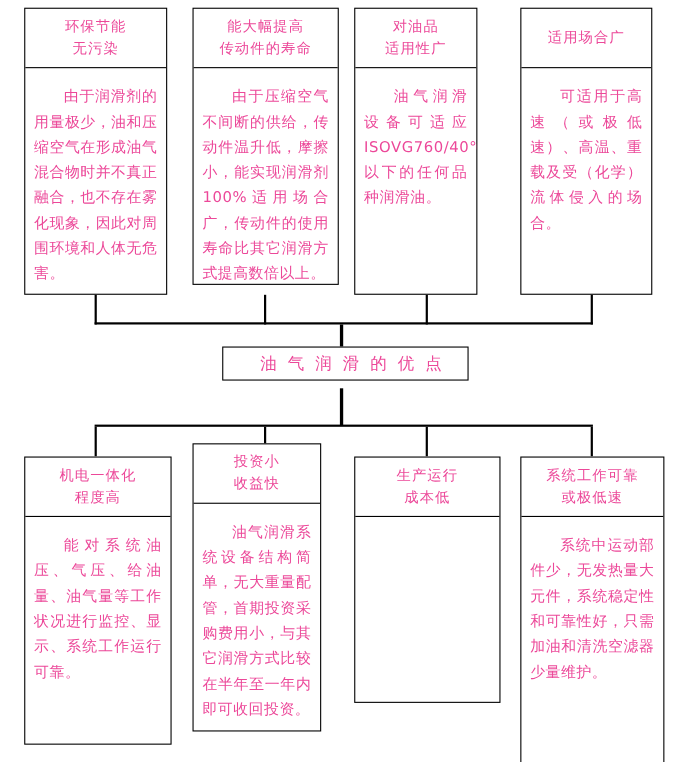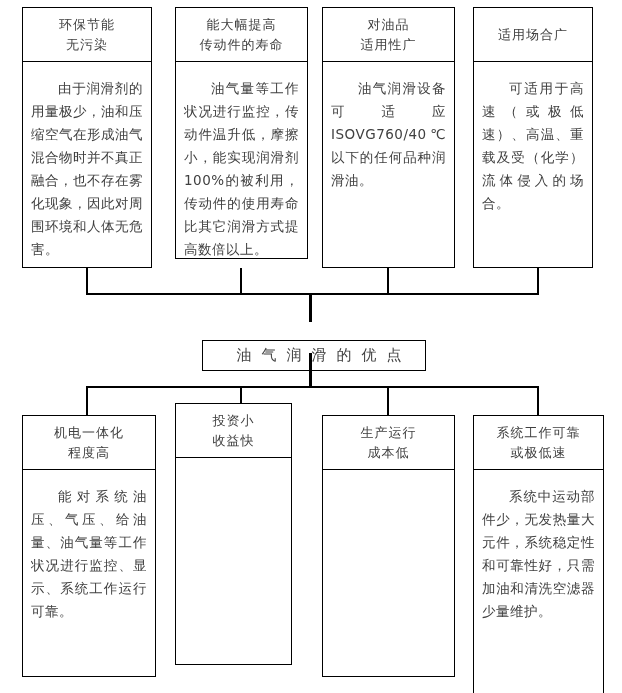--- a/index.html
+++ b/index.html
@@ -6,21 +6,21 @@
     margin: 0;
     padding: 0;
     background: #ffffff;
     font-family: "DejaVu Sans", "Liberation Sans", sans-serif;
   }
   .canvas {
     position: relative;
     width: 622px;
     height: 693px;
     background: #ffffff;
-    color: #404040;
+    color: #ec4899;
     overflow: hidden;
   }
   .node {
     position: absolute;
     box-sizing: border-box;
     border: 1px solid #000000;
     background: #ffffff;
   }
   .node-title {
     box-sizing: border-box;
@@ -43,21 +43,21 @@
     line-height: 23px;
     text-indent: 2em;
     text-align: justify;
     letter-spacing: 0.5px;
     overflow: hidden;
   }
   .center-box {
     position: absolute;
     box-sizing: border-box;
     left: 202px;
-    top: 340px;
+    top: 315px;
     width: 224px;
     height: 31px;
     border: 1px solid #000000;
     background: #ffffff;
     display: flex;
     justify-content: center;
     align-items: center;
     font-size: 15px;
     letter-spacing: 10px;
     padding-left: 20px;
@@ -79,24 +79,24 @@
       <span class="tline">无污染</span>
     </div>
     <div class="node-body">由于润滑剂的用量极少，油和压缩空气在形成油气混合物时并不真正融合，也不存在雾化现象，因此对周围环境和人体无危害。</div>
   </div>
 
   <div class="node" style="left:175px;top:7px;width:133px;height:252px">
     <div class="node-title">
       <span class="tline">能大幅提高</span>
       <span class="tline">传动件的寿命</span>
     </div>
-    <div class="node-body">油气量等工作状况进行监控，传动件温升低，摩擦小，能实现润滑剂100%的被利用，传动件的使用寿命比其它润滑方式提高数倍以上。</div>
+    <div class="node-body">由于压缩空气不间断的供给，传动件温升低，摩擦小，能实现润滑剂100%适用场合广，传动件的使用寿命比其它润滑方式提高数倍以上。</div>
   </div>
 
-  <div class="node" style="left:322px;top:7px;width:133px;height:261px">
+  <div class="node" style="left:322px;top:7px;width:112px;height:261px">
     <div class="node-title">
       <span class="tline">对油品</span>
       <span class="tline">适用性广</span>
     </div>
     <div class="node-body">油气润滑设备可适应ISOVG760/40℃以下的任何品种润滑油。</div>
   </div>
 
   <div class="node" style="left:473px;top:7px;width:120px;height:261px">
     <div class="node-title">
       <span class="tline">适用场合广</span>
@@ -133,23 +133,24 @@
       <span class="tline">程度高</span>
     </div>
     <div class="node-body">能对系统油压、气压、给油量、油气量等工作状况进行监控、显示、系统工作运行可靠。</div>
   </div>
 
   <div class="node" style="left:175px;top:403px;width:117px;height:262px">
     <div class="node-title">
       <span class="tline">投资小</span>
       <span class="tline">收益快</span>
     </div>
+    <div class="node-body">油气润滑系统设备结构简单，无大重量配管，首期投资采购费用小，与其它润滑方式比较在半年至一年内即可收回投资。</div>
   </div>
 
-  <div class="node" style="left:322px;top:415px;width:133px;height:262px">
+  <div class="node" style="left:322px;top:415px;width:133px;height:224px">
     <div class="node-title">
       <span class="tline">生产运行</span>
       <span class="tline">成本低</span>
     </div>
   </div>
 
   <div class="node" style="left:473px;top:415px;width:131px;height:332px">
     <div class="node-title">
       <span class="tline">系统工作可靠</span>
       <span class="tline">或极低速</span>

